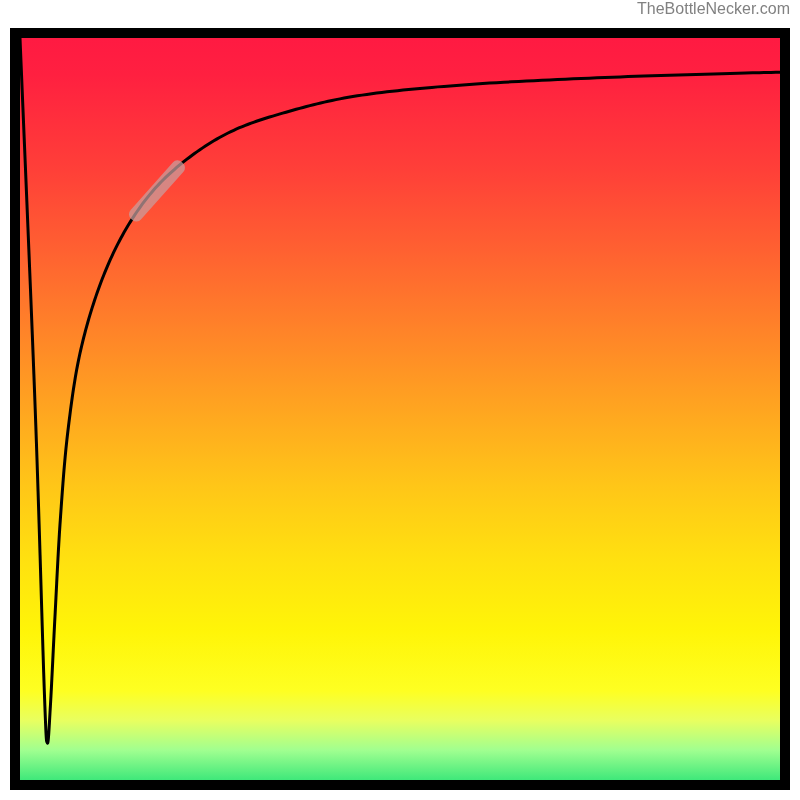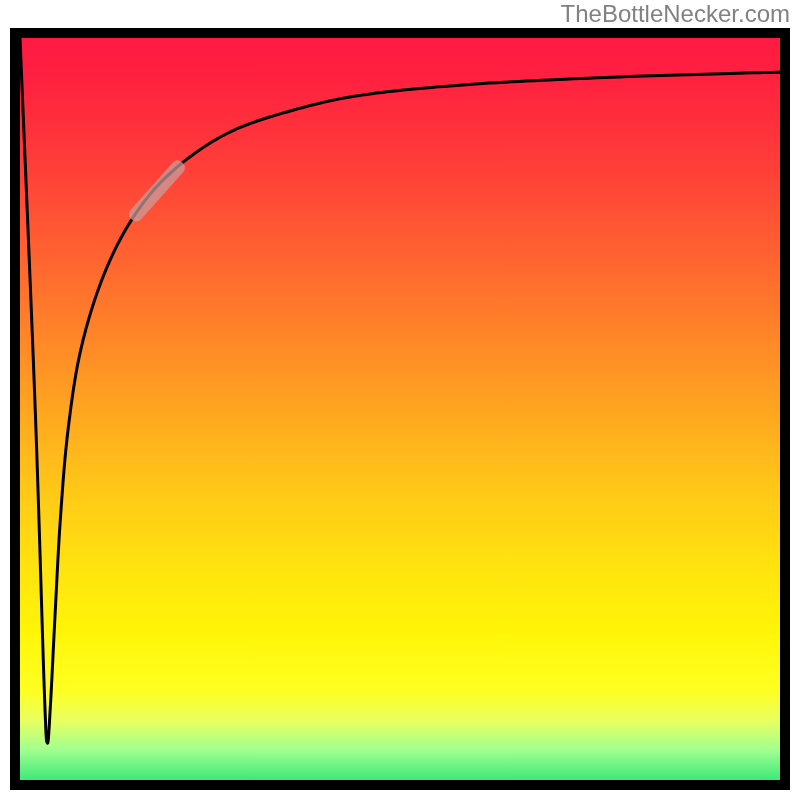--- a/index.html
+++ b/index.html
@@ -11,21 +11,21 @@
       width: 800px;
       height: 800px;
       background: #ffffff;
       position: relative;
       font-family: Arial, sans-serif;
     }
     .attribution {
       position: absolute;
       top: 0;
       right: 10px;
-      font-size: 24px;
+      font-size: 16px;
       color: #818181;
       font-weight: normal;
     }
     .chart-container {
       position: absolute;
       top: 28px;
       left: 10px;
       width: 780px;
       height: 762px;
       background: #000000;

